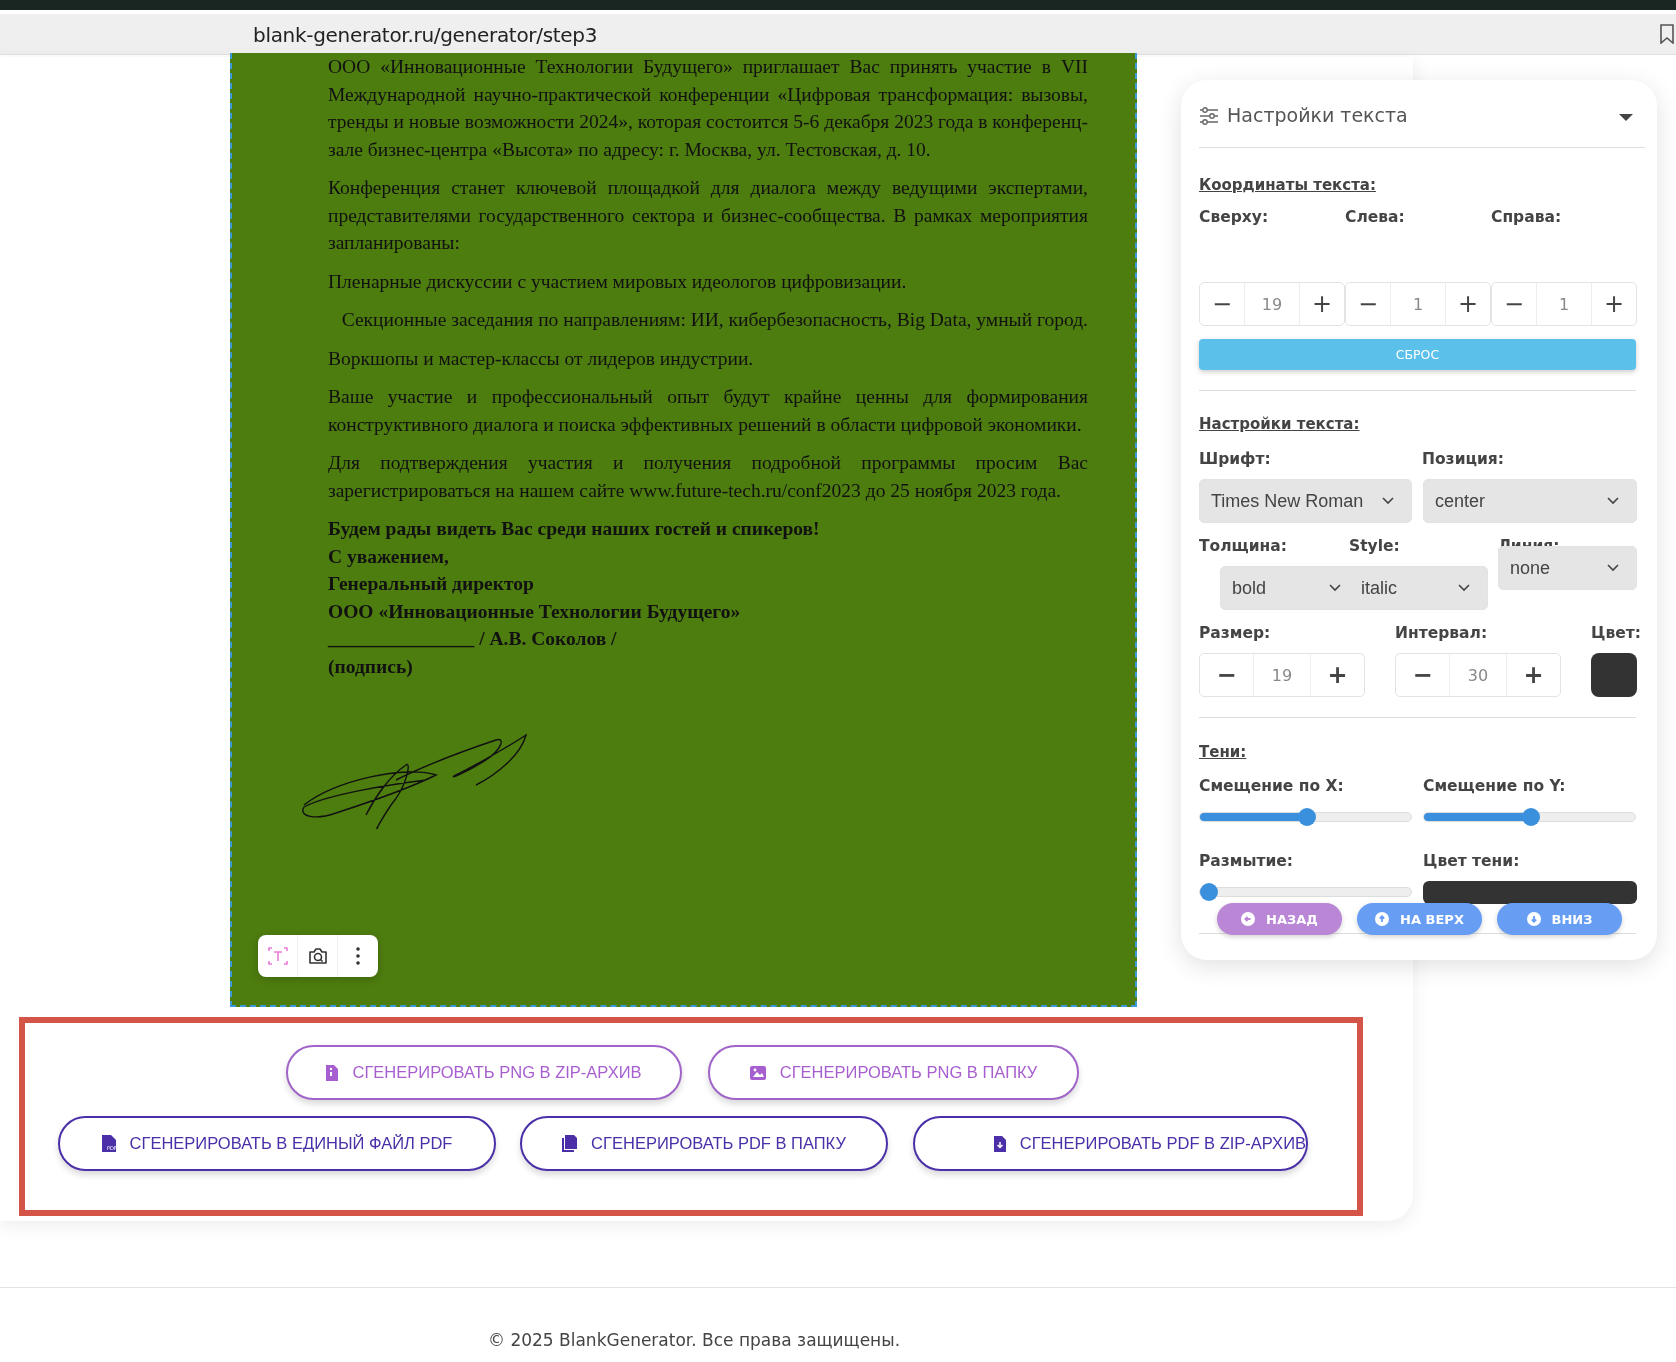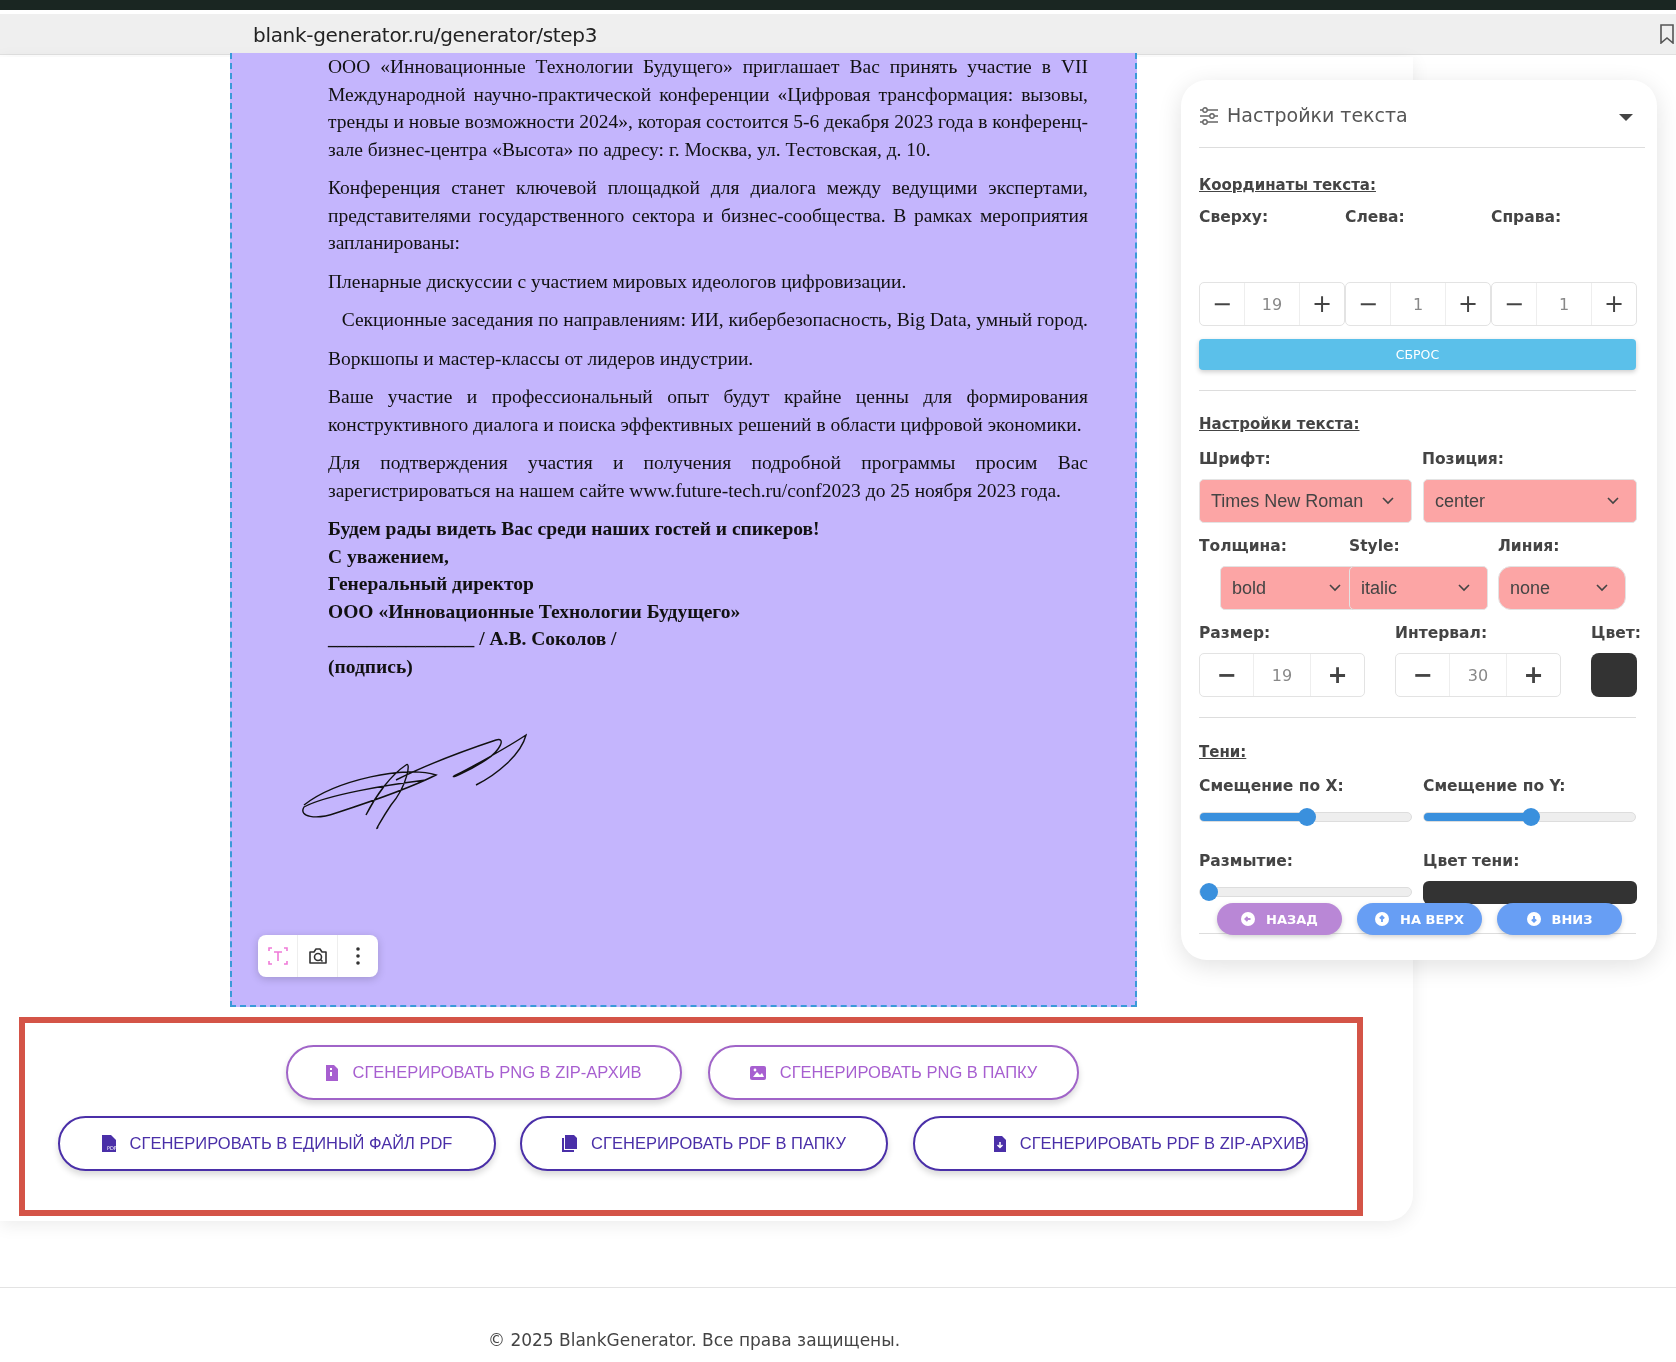--- a/index.html
+++ b/index.html
@@ -3,41 +3,41 @@
 <meta charset="utf-8">
 <style>
   * { box-sizing: border-box; margin: 0; padding: 0; }
   html, body { width: 1676px; height: 1362px; overflow: hidden; background: #fff; font-family: "DejaVu Sans", sans-serif; }
   .topbar { position: absolute; left: 0; top: 0; width: 1676px; height: 10px; background: #1a2622; }
   .urlbar { position: absolute; left: 0; top: 14px; width: 1676px; height: 41px; background: #efefef; border-bottom: 1px solid #e0e0e0; }
   .url-text { position: absolute; left: 253px; top: 9px; font-size: 20px; color: #222; font-family: "DejaVu Sans", sans-serif; letter-spacing: -0.3px; }
   .bookmark { position: absolute; right: 2px; top: 10px; width: 14px; height: 20px; }
   .page { position: absolute; left: 0; top: 57px; width: 1676px; height: 1305px; background: #fff; }
   .card { position: absolute; left: 0; top: 0; width: 1413px; height: 1164px; background: #fff; border-radius: 0 0 26px 0; box-shadow: 0 4px 18px rgba(0,0,0,0.08); }
-  .sheet { position: absolute; left: 230px; top: -4px; width: 907px; height: 954px; border: 2px dashed #3a9ad9; border-top: none; background: #c4b5fd; }
+  .sheet { position: absolute; left: 230px; top: -4px; width: 907px; height: 954px; border: 2px dashed #3a9ad9; border-top: none; background: #4d7c0f; }
   .doc { position: absolute; left: 96px; top: 0px; width: 760px; font-family: "Liberation Serif", serif; font-size: 19.5px; line-height: 27.5px; color: #111; }
   .doc p { margin-bottom: 11px; text-align: justify; }
   .doc .b { font-weight: bold; margin-bottom: 0; line-height: 27.5px; text-align: left; }
   .sig { position: absolute; left: 64px; top: 672px; width: 260px; height: 110px; pointer-events: none; }
   .tools { position: absolute; left: 26px; top: 882px; height: 42px; display: flex; background: #fff; border-radius: 8px; box-shadow: 0 2px 8px rgba(0,0,0,0.18); }
   .tool { width: 40px; height: 42px; display: flex; align-items: center; justify-content: center; border-right: 1px solid #eee; }
   .tool:last-child { border-right: none; }
   .panel { position: absolute; left: 1181px; top: 23px; width: 476px; height: 880px; background: #fff; border-radius: 26px; box-shadow: 0 6px 24px rgba(0,0,0,0.12); font-family: "DejaVu Sans", sans-serif; color: #444; }
   .ph { position: absolute; left: 18px; top: 20px; width: 446px; height: 48px; border-bottom: 1px solid #ddd; }
   .ph-title { position: absolute; left: 28px; top: 4px; font-size: 19px; color: #555; }
   .ph-icon { position: absolute; left: 0; top: 7px; }
   .ph-caret { position: absolute; right: 12px; top: 14px; width: 0; height: 0; border-left: 7px solid transparent; border-right: 7px solid transparent; border-top: 7px solid #444; }
   .sec { position: absolute; left: 18px; font-size: 15px; font-weight: bold; text-decoration: underline; color: #444; }
   .lbl { position: absolute; font-size: 15.5px; font-weight: bold; color: #444; }
   .stepper { position: absolute; height: 44px; display: flex; border: 1px solid #e3e3e3; border-radius: 5px; background: #fff; }
   .stepper .btn { width: 50px; display: flex; align-items: center; justify-content: center; font-size: 24px; color: #444; }
   .stepper .val { flex: 1; border-left: 1px solid #eee; border-right: 1px solid #eee; display: flex; align-items: center; justify-content: center; font-size: 16px; color: #888; }
   .reset { position: absolute; left: 18px; top: 259px; width: 437px; height: 31px; background: #5bc0ea; border-radius: 4px; color: #fff; font-size: 12.5px; display: flex; align-items: center; justify-content: center; box-shadow: 0 2px 5px rgba(0,0,0,0.2); }
   .hr { position: absolute; left: 18px; width: 437px; height: 1px; background: #ddd; }
-  .select { position: absolute; height: 44px; border: 1px solid #e3e3e3; border-radius: 5px; background: #fca5a5; font-family: "Liberation Sans", sans-serif; font-size: 18px; color: #444; display: flex; align-items: center; padding-left: 11px; }
+  .select { position: absolute; height: 44px; border: 1px solid #e3e3e3; border-radius: 5px; background: #e5e5e5; font-family: "Liberation Sans", sans-serif; font-size: 18px; color: #444; display: flex; align-items: center; padding-left: 11px; }
   .select .chev { position: absolute; right: 16px; top: 14px; }
   .color-swatch { position: absolute; border-radius: 8px; background: #333; }
   .slider { position: absolute; height: 10px; border-radius: 5px; background: #eee; border: 1px solid #ddd; }
   .slider .fill { position: absolute; left: 0; top: 0; height: 8px; background: #3a90dd; border-radius: 4px; }
   .slider .thumb { position: absolute; top: -5px; width: 18px; height: 18px; border-radius: 50%; background: #3a90dd; }
   .pbtn { position: absolute; top: 825px; height: 32px; width: 125px; border-radius: 16px; color: #fff; font-size: 13px; display: flex; align-items: center; justify-content: center; gap: 11px; box-shadow: 0 2px 5px rgba(0,0,0,0.18); font-weight: bold; }
   .redbox { position: absolute; left: 19px; top: 960px; width: 1344px; height: 199px; border: 6px solid #d45447; }
   .gbtn { position: absolute; height: 55px; border-radius: 28px; background: #fff; display: flex; align-items: center; justify-content: center; gap: 14px; font-family: "Liberation Sans", sans-serif; font-size: 16.5px; box-shadow: 0 4px 6px rgba(0,0,0,0.15); }
   .gbtn.png { border: 2px solid #a064c8; color: #a75fd0; }
   .gbtn.pdf { border: 2px solid #4a2fa8; color: #4a2fa8; }
@@ -202,21 +202,21 @@
       <svg class="chev" width="14" height="14" viewBox="0 0 14 14">
           <path d="M2 4l5 5 5-5" fill="none" stroke="#444" stroke-width="1.6"></path>
         </svg>
     </div>
     <div class="select" style="left:168px;top:486px;width:139px;">
       <span>italic</span>
       <svg class="chev" width="14" height="14" viewBox="0 0 14 14">
           <path d="M2 4l5 5 5-5" fill="none" stroke="#444" stroke-width="1.6"></path>
         </svg>
     </div>
-    <div class="select" style="left:317px;top:486px;width:128px;border-radius:13px;">
+    <div class="select" style="left:317px;top:466px;width:139px;">
       <span>none</span>
       <svg class="chev" width="14" height="14" viewBox="0 0 14 14">
           <path d="M2 4l5 5 5-5" fill="none" stroke="#444" stroke-width="1.6"></path>
         </svg>
     </div>
 
     <div class="lbl" style="left:18px;top:544px">Размер:</div>
     <div class="lbl" style="left:214px;top:544px">Интервал:</div>
     <div class="lbl" style="left:410px;top:544px">Цвет:</div>
     <div class="stepper" style="left:18px;top:573px;width:166px;">

